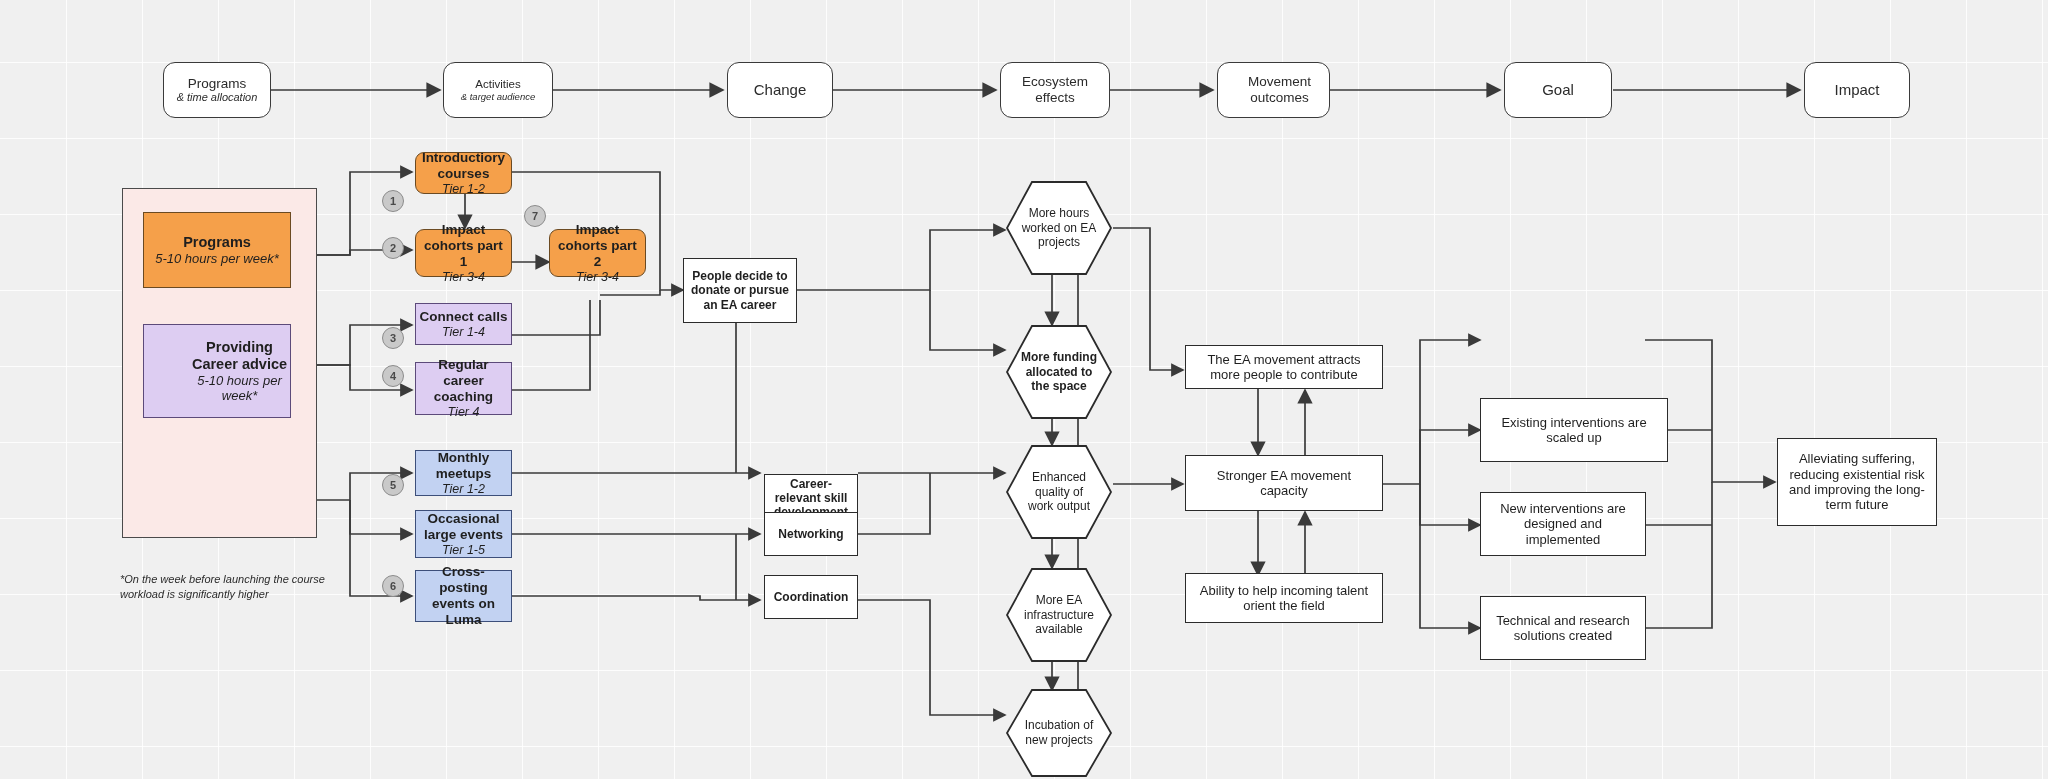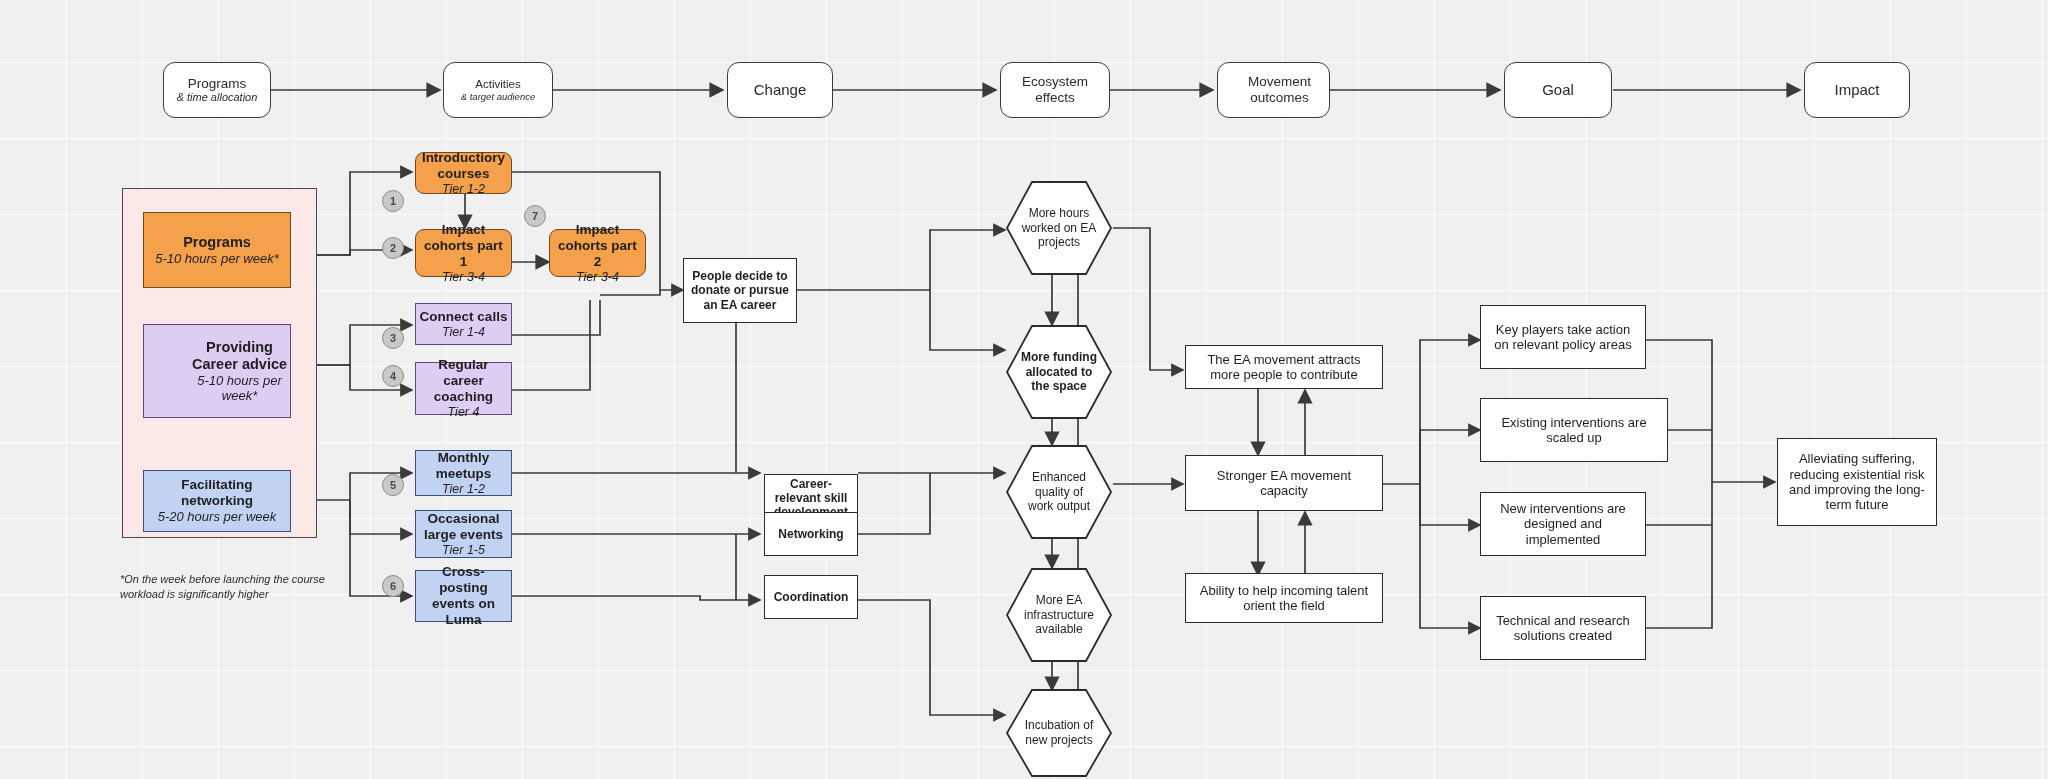--- a/index.html
+++ b/index.html
@@ -195,24 +195,20 @@
   <div class="node prog" style="left:143px;top:212px;width:148px;height:76px;">
     <div class="t">Programs</div>
     <div class="s">5-10 hours per week*</div>
   </div>
 
   <div class="node adv" style="left:143px;top:324px;width:148px;height:94px;padding-left:45px;">
     <div class="t">Providing Career advice</div>
     <div class="s">5-10 hours per week*</div>
   </div>
 
-  <div class="node net" style="left:143px;top:470px;width:148px;height:62px;">
-    <div class="t" style="font-size:13.5px">Facilitating networking</div>
-    <div class="s">5-20 hours per week</div>
-  </div>
 
   <div class="footnote" style="left:120px;top:572px;width:210px;">*On the week before launching the course workload is significantly higher</div>
 
   <div class="node act orange" style="left:415px;top:152px;width:97px;height:42px;">
     <div style="padding:0 3px;">Introductiory courses</div>
     <div class="tier">Tier 1-2</div>
   </div>
   <div class="badge" style="left:382px;top:190px;">1</div>
 
   <div class="node act orange" style="left:415px;top:229px;width:97px;height:48px;">
@@ -311,23 +307,20 @@
   </div>
 
   <div class="node wbox md" style="left:1185px;top:455px;width:198px;height:56px;padding:0 8px;">
     <div>Stronger EA movement capacity</div>
   </div>
 
   <div class="node wbox md" style="left:1185px;top:573px;width:198px;height:50px;padding:0 8px;">
     <div>Ability to help incoming talent orient the field</div>
   </div>
 
-  <div class="node wbox md" style="left:1480px;top:305px;width:166px;height:64px;padding:0 8px;">
-    <div>Key players take action on relevant policy areas</div>
-  </div>
 
   <div class="node wbox md" style="left:1480px;top:398px;width:188px;height:64px;padding:0 8px;">
     <div>Existing interventions are scaled up</div>
   </div>
 
   <div class="node wbox md" style="left:1480px;top:492px;width:166px;height:64px;padding:0 8px;">
     <div>New interventions are designed and implemented</div>
   </div>
 
   <div class="node wbox md" style="left:1480px;top:596px;width:166px;height:64px;padding:0 8px;">

